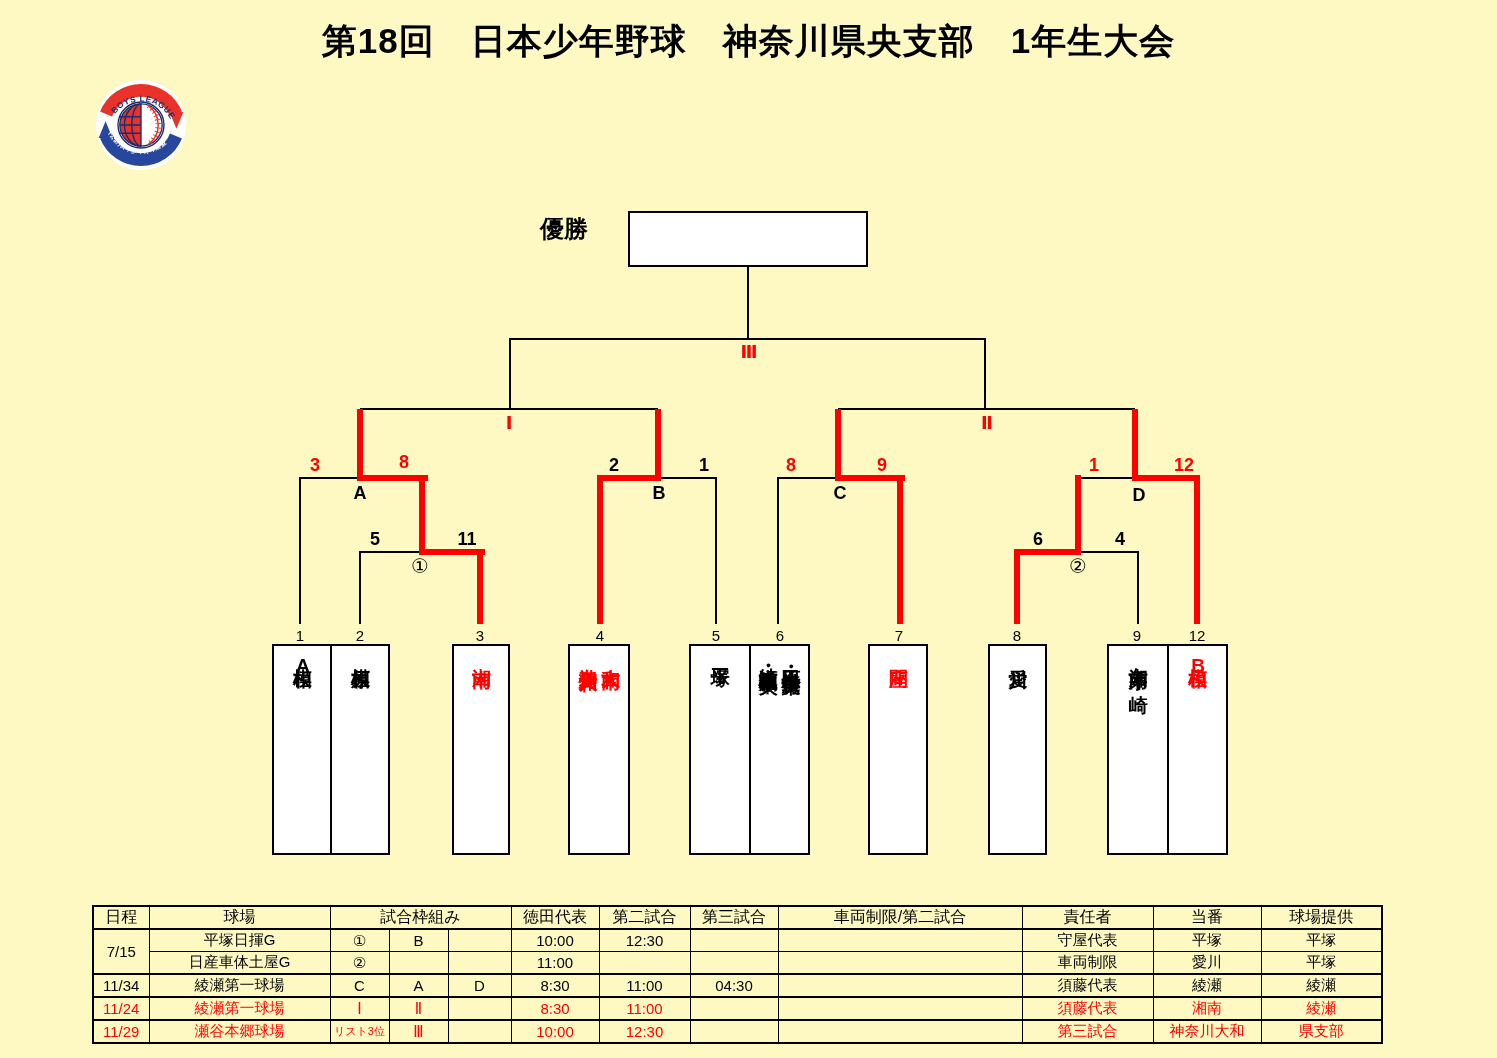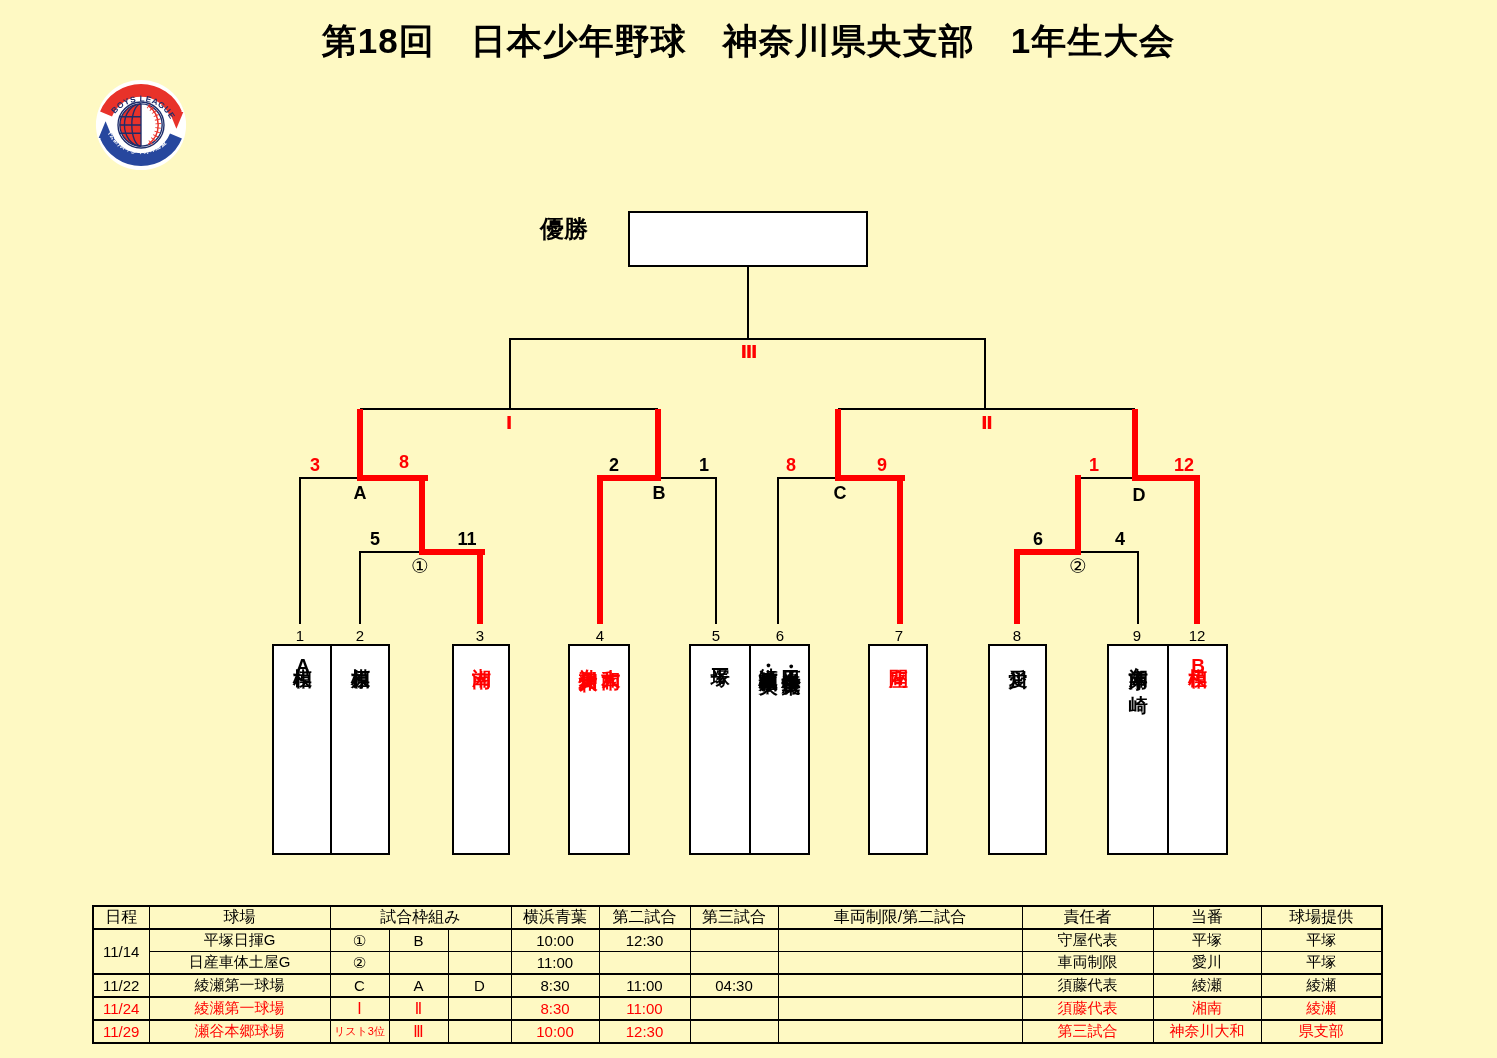--- a/index.html
+++ b/index.html
@@ -223,32 +223,32 @@
         <col style="width:244px">
           <col style="width:131px">
           <col style="width:108px">
           <col style="width:121px">
       </colgroup>
       <thead>
         <tr>
           <th>日程</th>
           <th>球場</th>
           <th colspan="3">試合枠組み</th>
-          <th>横浜青葉</th>
+          <th>徳田代表</th>
           <th>第二試合</th>
           <th>第三試合</th>
           <th>車両制限/第二試合</th>
           <th class="bl2">責任者</th>
           <th>当番</th>
           <th>球場提供</th>
         </tr>
       </thead>
       <tbody>
         <tr>
-          <td rowspan="2">11/14</td>
+          <td rowspan="2">7/15</td>
           <td>平塚日揮G</td>
           <td>①</td>
           <td>B</td>
           <td></td>
           <td>10:00</td>
           <td>12:30</td>
           <td></td>
           <td></td>
           <td class="bl2">守屋代表</td>
           <td>平塚</td>
@@ -261,21 +261,21 @@
           <td></td>
           <td>11:00</td>
           <td></td>
           <td></td>
           <td></td>
           <td class="bl2">車両制限</td>
           <td>愛川</td>
           <td>平塚</td>
         </tr>
         <tr class="thick">
-          <td>11/22</td>
+          <td>11/34</td>
           <td>綾瀬第一球場</td>
           <td>C</td>
           <td>A</td>
           <td>D</td>
           <td>8:30</td>
           <td>11:00</td>
           <td>04:30</td>
           <td></td>
           <td class="bl2">須藤代表</td>
           <td>綾瀬</td>

